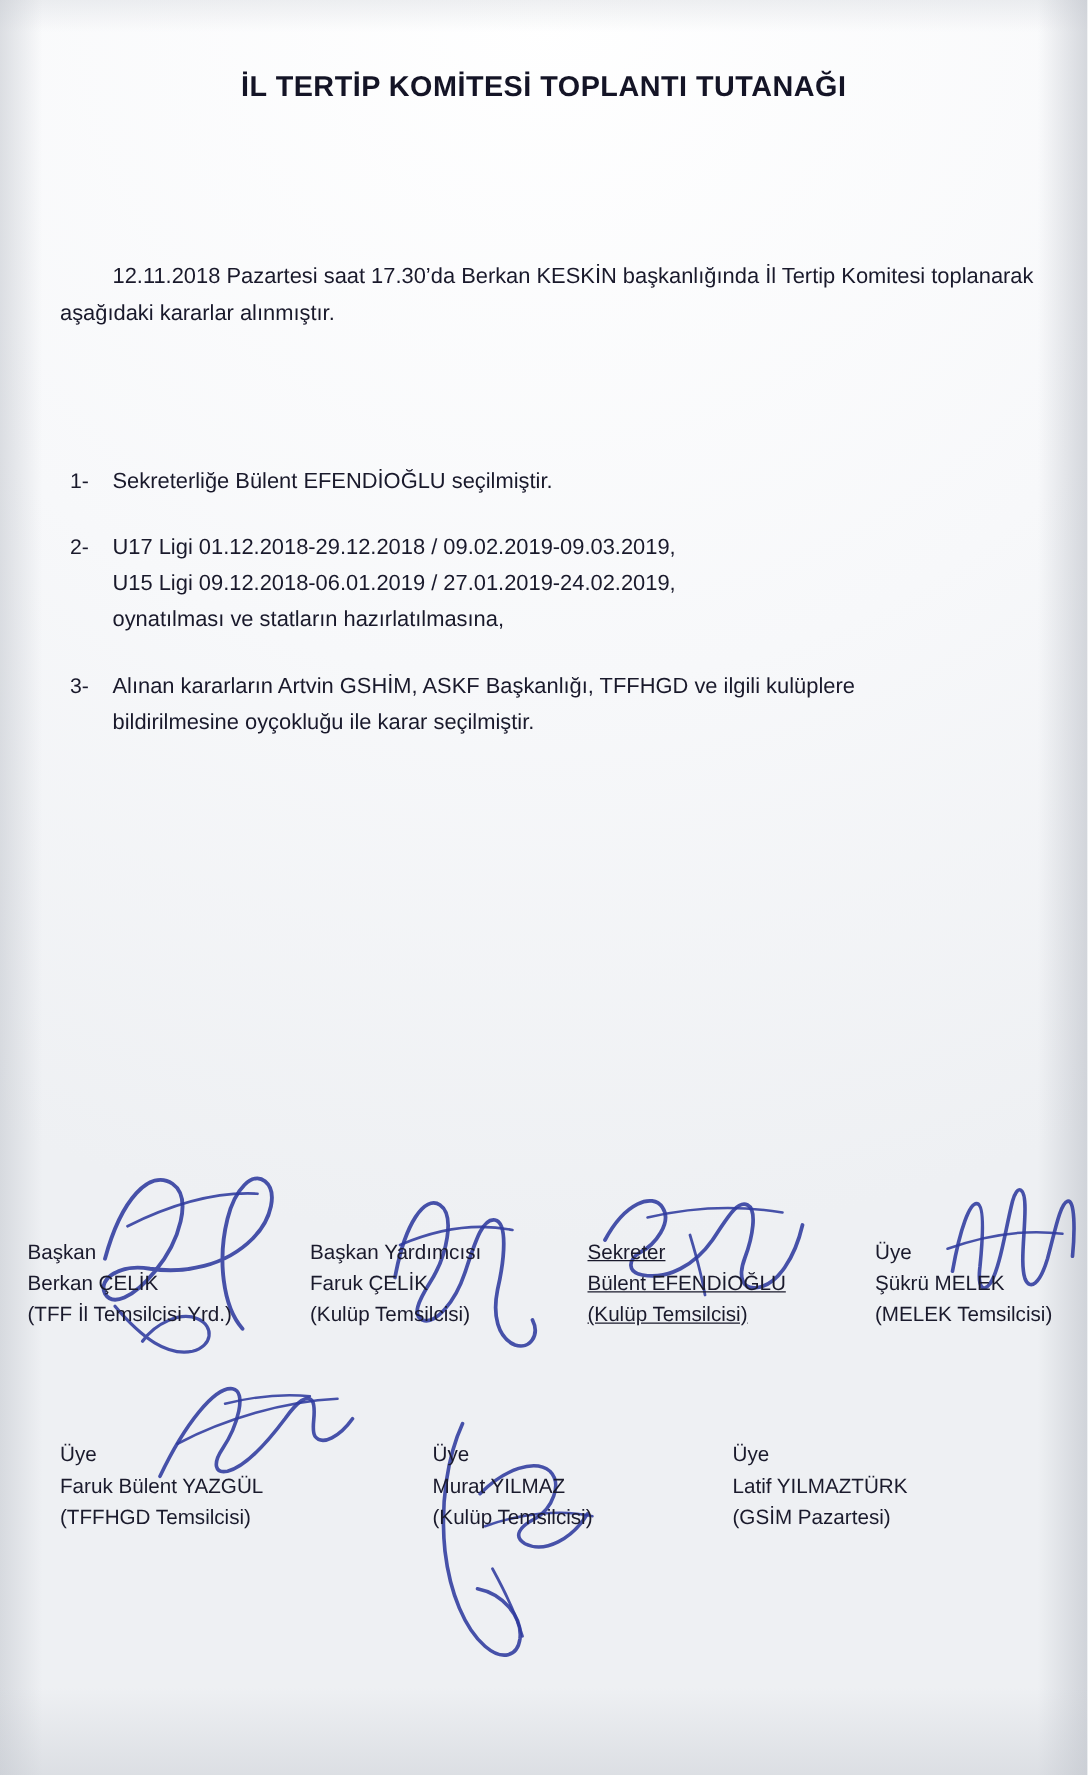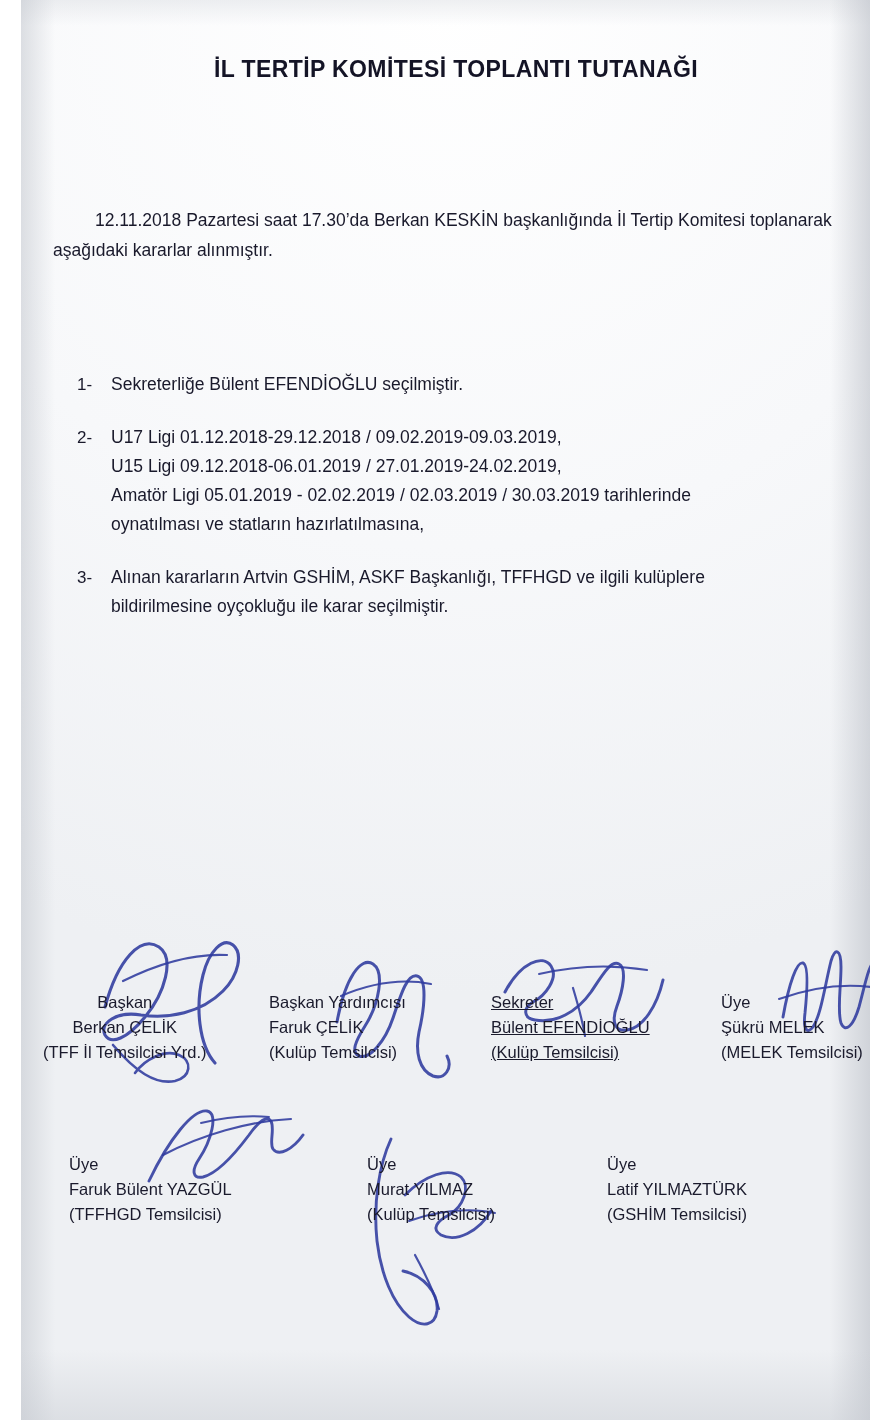--- a/index.html
+++ b/index.html
@@ -16,21 +16,20 @@
     color: #1c1c2a;
   }
 
   
   .page {
     position: absolute;
     inset: 0;
     background:
       radial-gradient(120% 70% at 50% 0%, #ffffff 0%, #f7f8fa 55%, #eef0f3 100%),
       linear-gradient(90deg, #f2f3f6 0%, #fbfbfc 8%, #ffffff 50%, #f8f9fb 92%, #eceef1 100%);
-    margin-left: 21px;
   }
   .shade-left {
     position: absolute;
     left: 0; top: 0; bottom: 0; width: 34px;
     background: linear-gradient(90deg, rgba(195,199,206,0.55), rgba(255,255,255,0));
     pointer-events: none;
   }
   .shade-right {
     position: absolute;
     right: 0; top: 0; bottom: 0; width: 40px;
@@ -67,21 +66,21 @@
     font-weight: bold;
     letter-spacing: 0.4px;
     color: #141426;
     font-family: "Liberation Sans", sans-serif;
   }
 
   
   .intro {
     position: absolute;
     top: 205px;
-    left: 32px;
+    left: 48px;
     width: 800px;
     font-size: 17.5px;
     line-height: 30px;
     color: #19192b;
   }
   .intro .indent { display: inline-block; width: 42px; }
 
   
   .items {
     position: absolute;
@@ -158,21 +157,20 @@
         <div class="item-body">
           <span class="ln">Sekreterliğe Bülent EFENDİOĞLU seçilmiştir.</span>
         </div>
       </div>
 
       <div class="item">
         <div class="item-num">2-</div>
         <div class="item-body">
           <span class="ln">U17 Ligi 01.12.2018-29.12.2018 / 09.02.2019-09.03.2019,</span>
           <span class="ln">U15 Ligi 09.12.2018-06.01.2019 / 27.01.2019-24.02.2019,</span>
-          <span class="ln">Amatör Ligi 05.01.2019 - 02.02.2019 / 02.03.2019 / 30.03.2019 tarihlerinde</span>
           <span class="ln">oynatılması ve statların hazırlatılmasına,</span>
         </div>
       </div>
 
       <div class="item">
         <div class="item-num">3-</div>
         <div class="item-body">
           <span class="ln">Alınan kararların Artvin GSHİM, ASKF Başkanlığı, TFFHGD ve ilgili kulüplere</span>
           <span class="ln">bildirilmesine oyçokluğu ile karar seçilmiştir.</span>
         </div>
@@ -181,21 +179,21 @@
     </div>
 
     <div class="ink" style="left:62px; top:895px; width:200px; height:200px;">
       <svg width="200" height="200" viewBox="0 0 200 200">
         <path d="M22 112 C35 64, 58 40, 76 52 C92 63, 82 98, 62 122 C44 144, 28 150, 22 140 C16 128, 34 116, 58 120 C86 124, 118 118, 140 96 C156 80, 160 58, 150 50 C140 42, 126 56, 120 80 C112 112, 116 150, 132 168" stroke-width="3.1"></path>
         <path d="M30 150 C52 176, 72 190, 92 186 C108 182, 110 166, 96 160 C82 154, 62 164, 52 178" stroke-width="2.6"></path>
         <path d="M40 86 C72 70, 108 58, 144 60" stroke-width="2.2"></path>
       </svg>
     </div>
 
-    <div class="sig-block" style="left:22px; top:990px;text-align:center;">
+    <div class="sig-block" style="left:22px; top:990px;">
       <span class="sig-role">Başkan</span>
       <span class="sig-name">Berkan ÇELİK</span>
       <span class="sig-org">(TFF İl Temsilcisi Yrd.)</span>
     </div>
 
     <div class="ink" style="left:300px; top:930px; width:160px; height:160px;">
       <svg width="160" height="160" viewBox="0 0 160 160">
         <path d="M16 92 C24 48, 40 26, 52 34 C64 42, 58 74, 44 96 C34 112, 30 122, 38 126 C48 130, 64 112, 72 88 C80 64, 86 44, 96 46 C106 48, 104 76, 98 102 C94 122, 98 140, 112 146 C124 150, 132 138, 126 126" stroke-width="3"></path>
         <path d="M20 66 C48 54, 80 48, 110 54" stroke-width="2.1"></path>
       </svg>
@@ -259,17 +257,17 @@
 
     <div class="sig-block" style="left:346px; top:1152px;">
       <span class="sig-role">Üye</span>
       <span class="sig-name">Murat YILMAZ</span>
       <span class="sig-org">(Kulüp Temsilcisi)</span>
     </div>
 
     <div class="sig-block" style="left:586px; top:1152px;">
       <span class="sig-role">Üye</span>
       <span class="sig-name">Latif YILMAZTÜRK</span>
-      <span class="sig-org">(GSHİM Temsilcisi)</span>
+      <span class="sig-org">(GSİM Pazartesi)</span>
     </div>
 
   </div>
 </div>
 
 </body></html>

